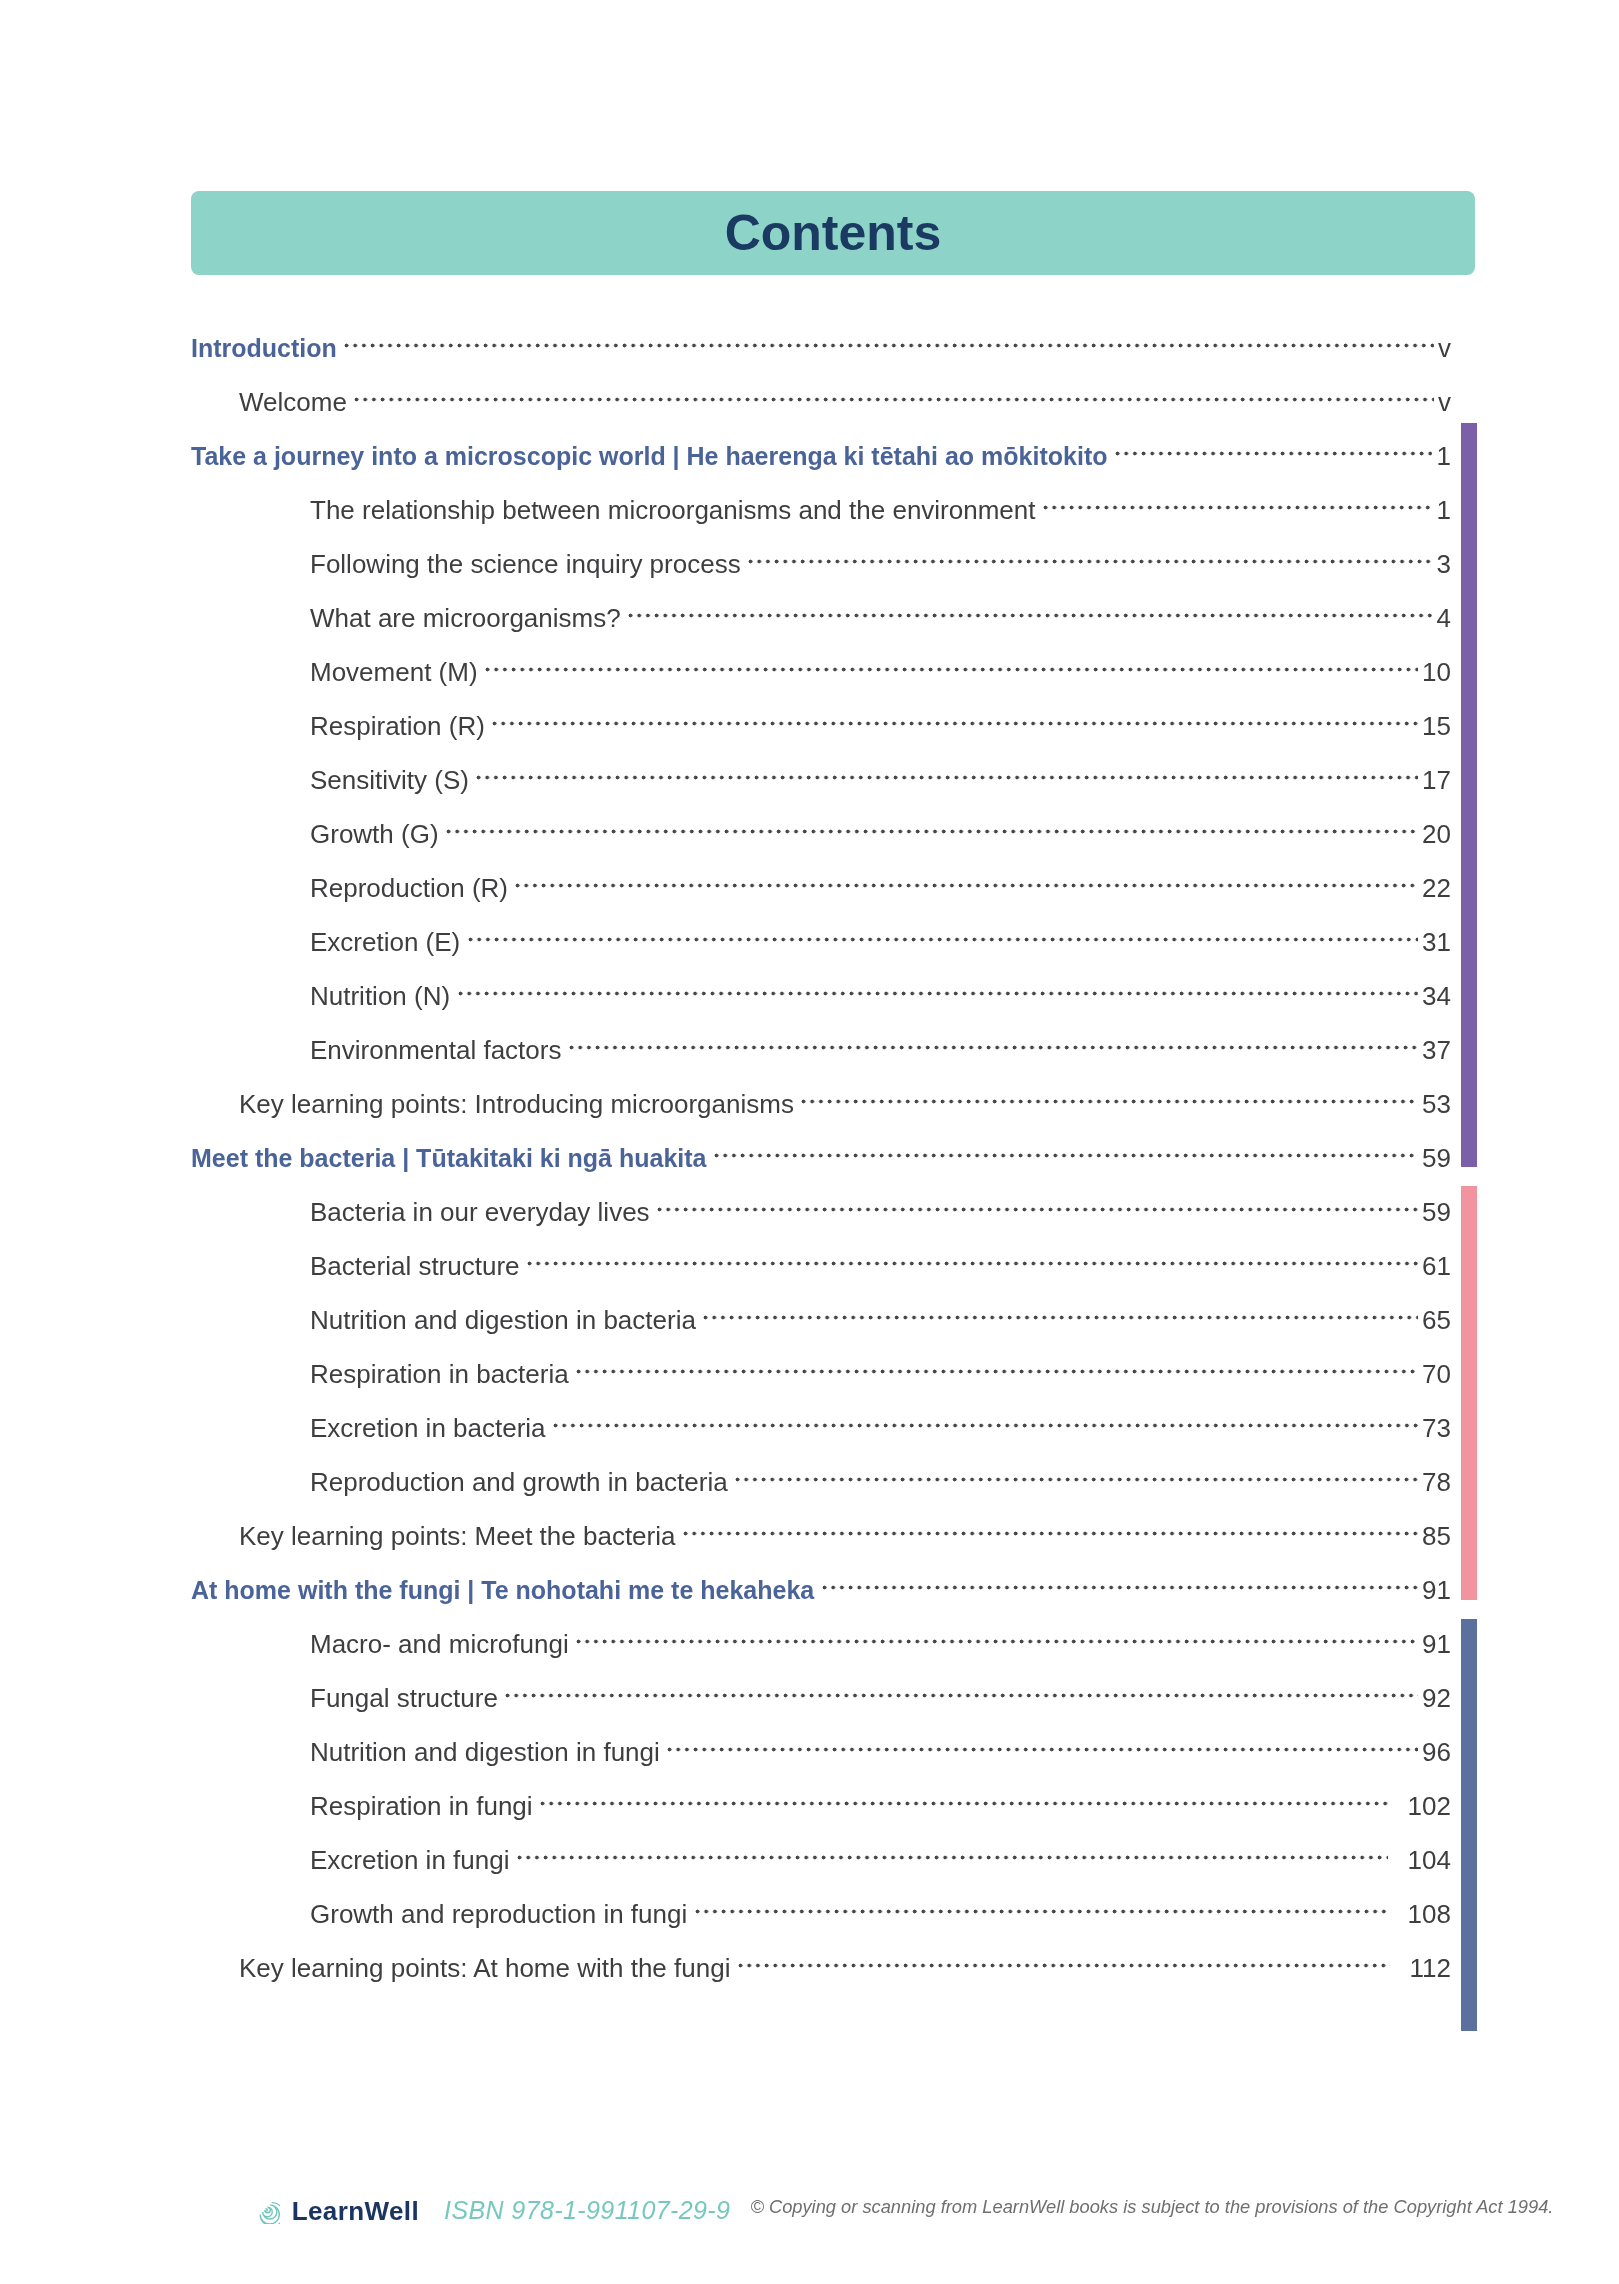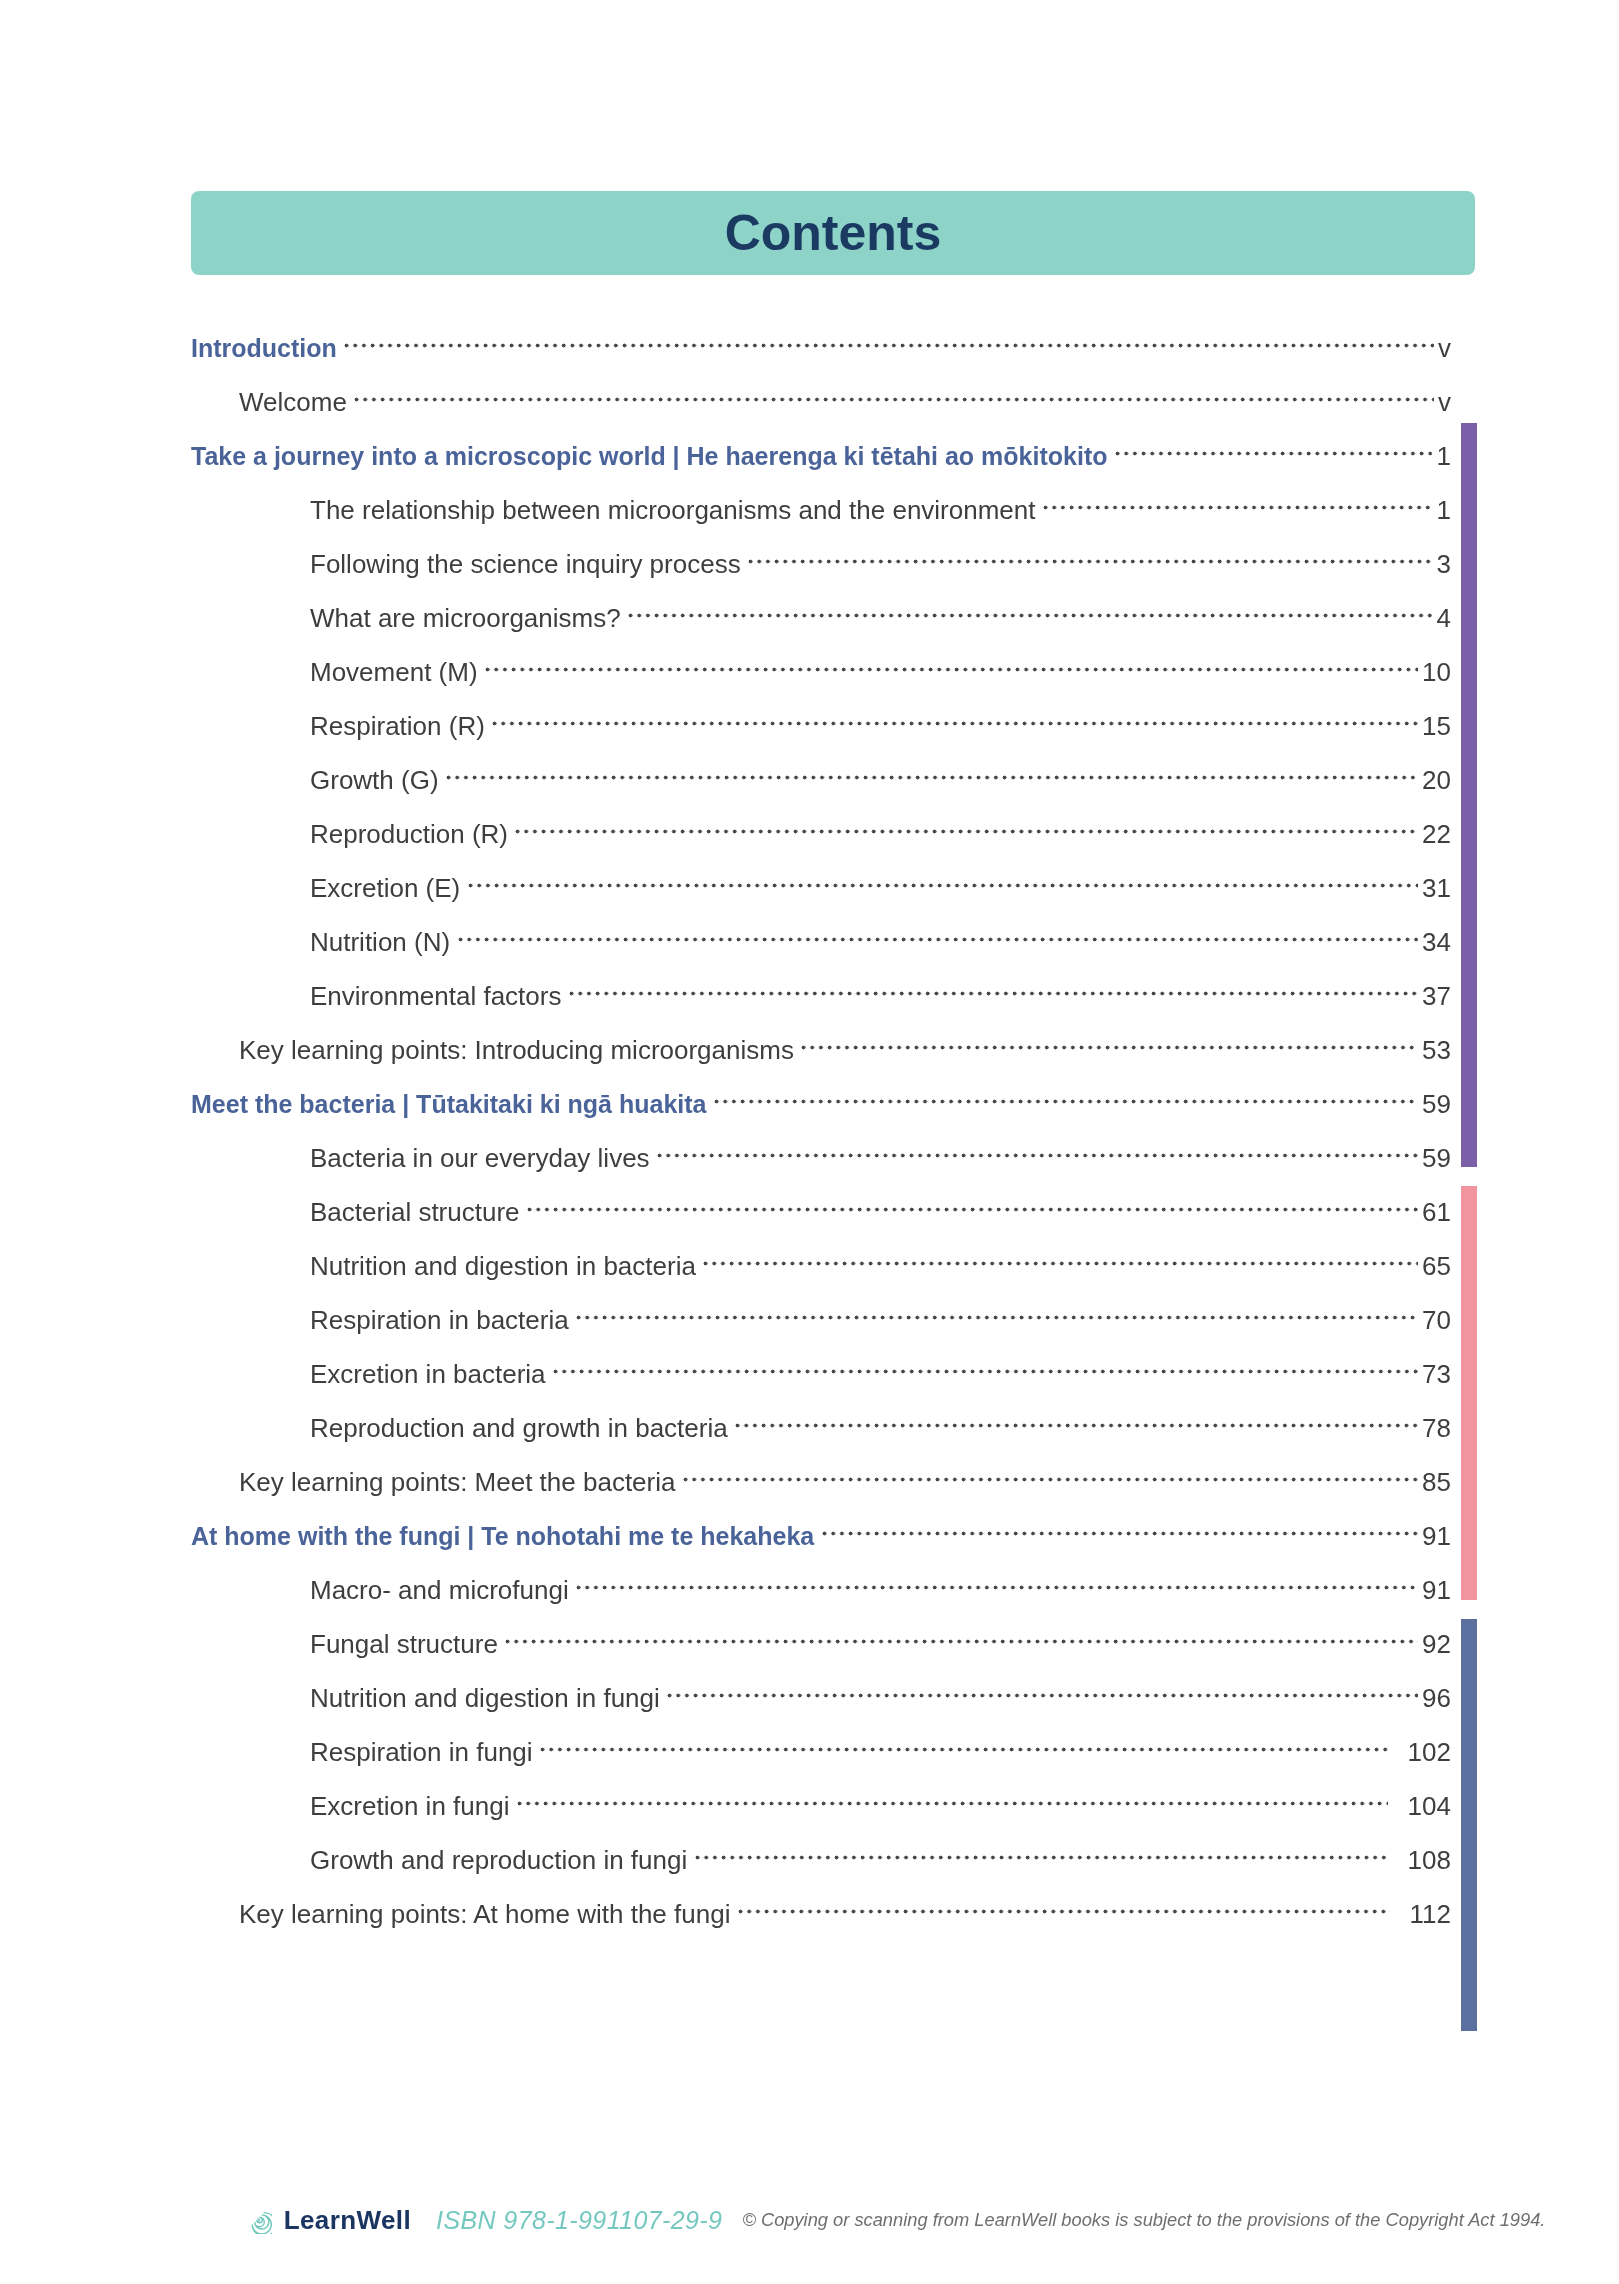--- a/index.html
+++ b/index.html
@@ -71,24 +71,23 @@
   
   .section-bar {
     position: absolute;
     left: 1461px;
     width: 16px;
   }
 
   
   .footer {
     position: absolute;
-    left: 244px; top: 2196px;
+    left: 252px; top: 2196px;
     height: 48px;
     display: flex;
-    align-items: center;
   }
   .logo-icon { width: 28px; height: 28px; }
   .brand {
     margin-left: 11.7px;
     font-size: 26px;
     font-weight: 600;
     color: #1B3563;
     letter-spacing: 0.4px;
   }
   .isbn {
@@ -147,20 +146,25 @@
     </div>
       <div class="toc-row lvl2">
       <span class="toc-label">Movement (M)</span>
       <span class="toc-dots"></span>
       <span class="toc-page">10</span>
     </div>
       <div class="toc-row lvl2">
       <span class="toc-label">Respiration (R)</span>
       <span class="toc-dots"></span>
       <span class="toc-page">15</span>
+    </div>
+      <div class="toc-row lvl2">
+      <span class="toc-label">Sensitivity (S)</span>
+      <span class="toc-dots"></span>
+      <span class="toc-page">17</span>
     </div>
       <div class="toc-row lvl2">
       <span class="toc-label">Growth (G)</span>
       <span class="toc-dots"></span>
       <span class="toc-page">20</span>
     </div>
       <div class="toc-row lvl2">
       <span class="toc-label">Reproduction (R)</span>
       <span class="toc-dots"></span>
       <span class="toc-page">22</span>

